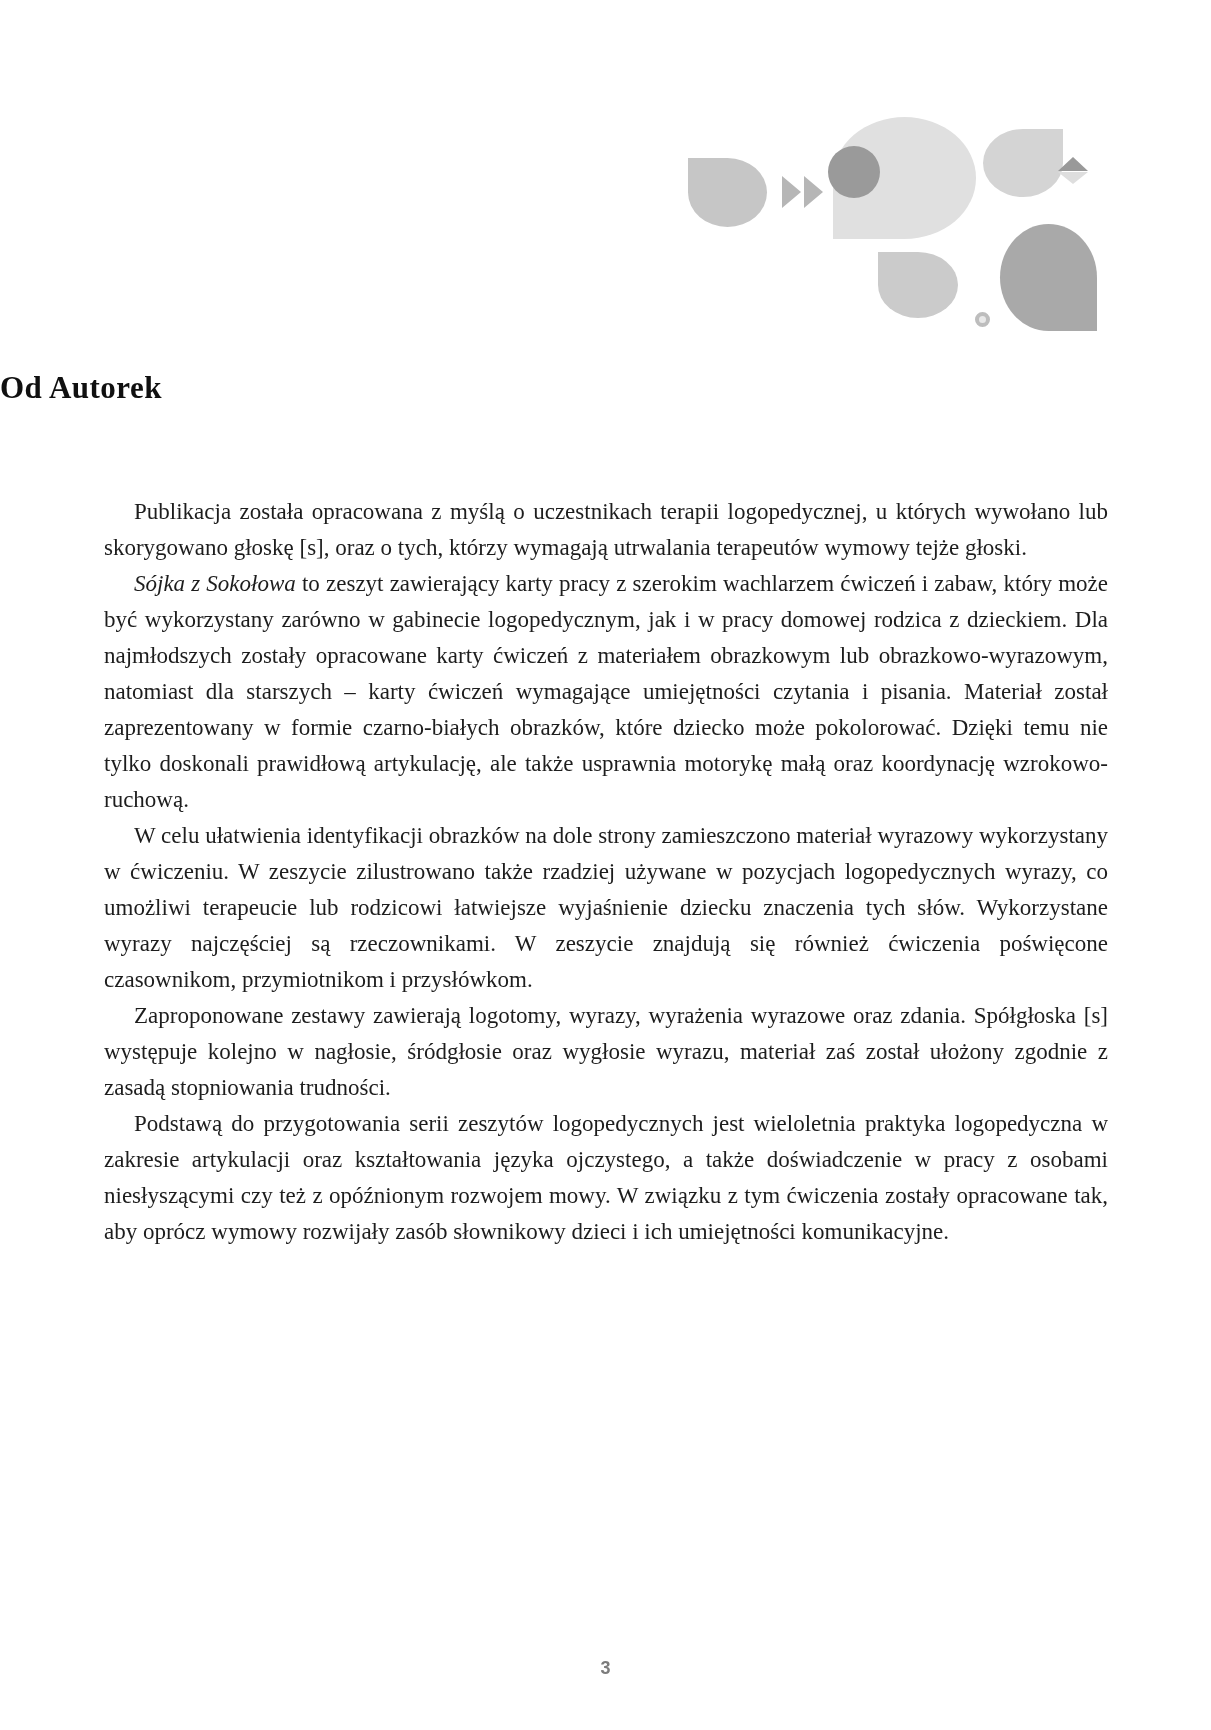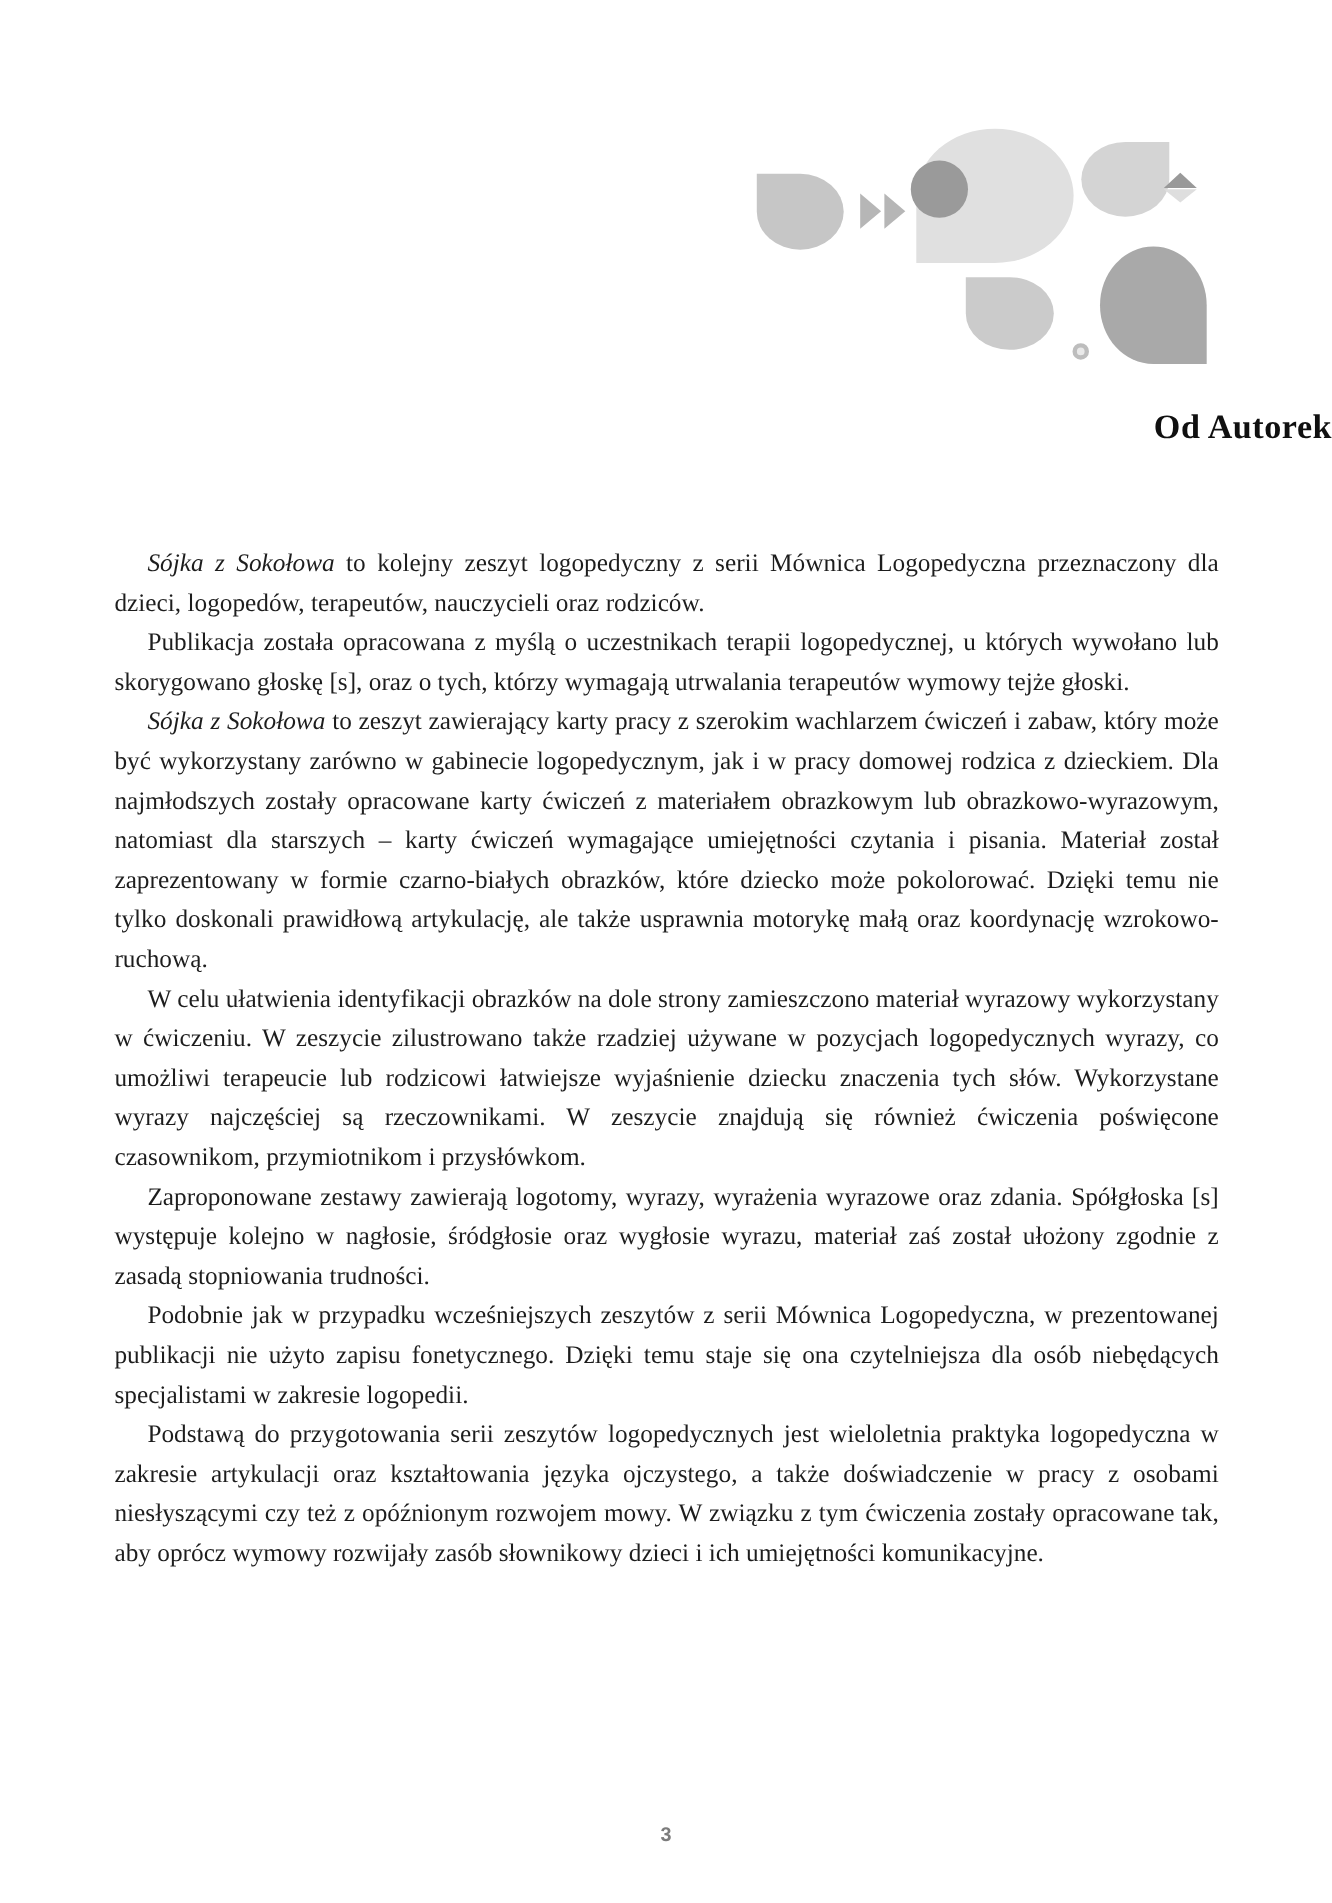--- a/index.html
+++ b/index.html
@@ -32,21 +32,21 @@
                       border-left: 15px solid transparent; border-right: 15px solid transparent;
                       border-top-width: 12px; border-top-style: solid; }
   .leaf-bottom-left { left: 878px; top: 252px; width: 80px;  height: 66px;  border-radius: 0 100% 100% 100%; }
   .dot-ring         { left: 975px; top: 312px; width: 7px; height: 7px; border-radius: 50%;
                       border-width: 4px; border-style: solid; }
   .bubble-dark      { left: 1000px; top: 224px; width: 97px; height: 107px; border-radius: 50% 50% 0 50%; }
 
   
   .title {
     position: absolute; left: 0; top: 349px; width: 1211px;
-    text-align: right;
+    text-align: left;
     font-size: 31px; font-weight: bold; letter-spacing: 0.5px;
     color: #101010;
   }
 
   
   .body-text {
     position: absolute; left: 104px; top: 494px; width: 1004px;
     font-size: 23px; line-height: 36px;
     text-align: justify;
     color: #1d1d1d;
@@ -77,24 +77,22 @@
     <div class="shape diamond-top" style="border-bottom-color: rgb(153, 153, 153);"></div>
     <div class="shape diamond-bottom" style="border-top-color: rgb(222, 222, 222);"></div>
     <div class="shape leaf-bottom-left" style="background-color: rgb(203, 203, 203);"></div>
     <div class="shape dot-ring" style="border-color: rgb(189, 189, 189); background-color: rgb(233, 233, 233);"></div>
     <div class="shape bubble-dark" style="background-color: rgb(169, 169, 169);"></div>
   </div>
 
   <h1 class="title">Od Autorek</h1>
 
   <div class="body-text">
-    <p><i>Sójka z Sokołowa</i><span> to kolejny zeszyt logopedyczny z serii Mównica Logopedyczna przeznaczony dla dzieci, logopedów, terapeutów, nauczycieli oraz rodziców.</span></p>
     <p><i></i><span>Publikacja została opracowana z myślą o uczestnikach terapii logopedycznej, u których wywołano lub skorygowano głoskę [s], oraz o tych, którzy wymagają utrwalania terapeutów wymowy tejże głoski.</span></p>
     <p><i>Sójka z Sokołowa</i><span> to zeszyt zawierający karty pracy z szerokim wachlarzem ćwiczeń i zabaw, który może być wykorzystany zarówno w gabinecie logopedycznym, jak i w pracy domowej rodzica z dzieckiem. Dla najmłodszych zostały opracowane karty ćwiczeń z materiałem obrazkowym lub obrazkowo-wyrazowym, natomiast dla starszych – karty ćwiczeń wymagające umiejętności czytania i pisania. Materiał został zaprezentowany w formie czarno-białych obrazków, które dziecko może pokolorować. Dzięki temu nie tylko doskonali prawidłową artykulację, ale także usprawnia motorykę małą oraz koordynację wzrokowo-ruchową.</span></p>
     <p><i></i><span>W celu ułatwienia identyfikacji obrazków na dole strony zamieszczono materiał wyrazowy wykorzystany w ćwiczeniu. W zeszycie zilustrowano także rzadziej używane w pozycjach logopedycznych wyrazy, co umożliwi terapeucie lub rodzicowi łatwiejsze wyjaśnienie dziecku znaczenia tych słów. Wykorzystane wyrazy najczęściej są rzeczownikami. W zeszycie znajdują się również ćwiczenia poświęcone czasownikom, przymiotnikom i przysłówkom.</span></p>
     <p><i></i><span>Zaproponowane zestawy zawierają logotomy, wyrazy, wyrażenia wyrazowe oraz zdania. Spółgłoska [s] występuje kolejno w nagłosie, śródgłosie oraz wygłosie wyrazu, materiał zaś został ułożony zgodnie z zasadą stopniowania trudności.</span></p>
-    <p><i></i><span>Podobnie jak w przypadku wcześniejszych zeszytów z serii Mównica Logopedyczna, w prezentowanej publikacji nie użyto zapisu fonetycznego. Dzięki temu staje się ona czytelniejsza dla osób niebędących specjalistami w zakresie logopedii.</span></p>
     <p><i></i><span>Podstawą do przygotowania serii zeszytów logopedycznych jest wieloletnia praktyka logopedyczna w zakresie artykulacji oraz kształtowania języka ojczystego, a także doświadczenie w pracy z osobami niesłyszącymi czy też z opóźnionym rozwojem mowy. W związku z tym ćwiczenia zostały opracowane tak, aby oprócz wymowy rozwijały zasób słownikowy dzieci i ich umiejętności komunikacyjne.</span></p>
   </div>
 
   <div class="folio">3</div>
 
 </div>
 
 </body></html>

